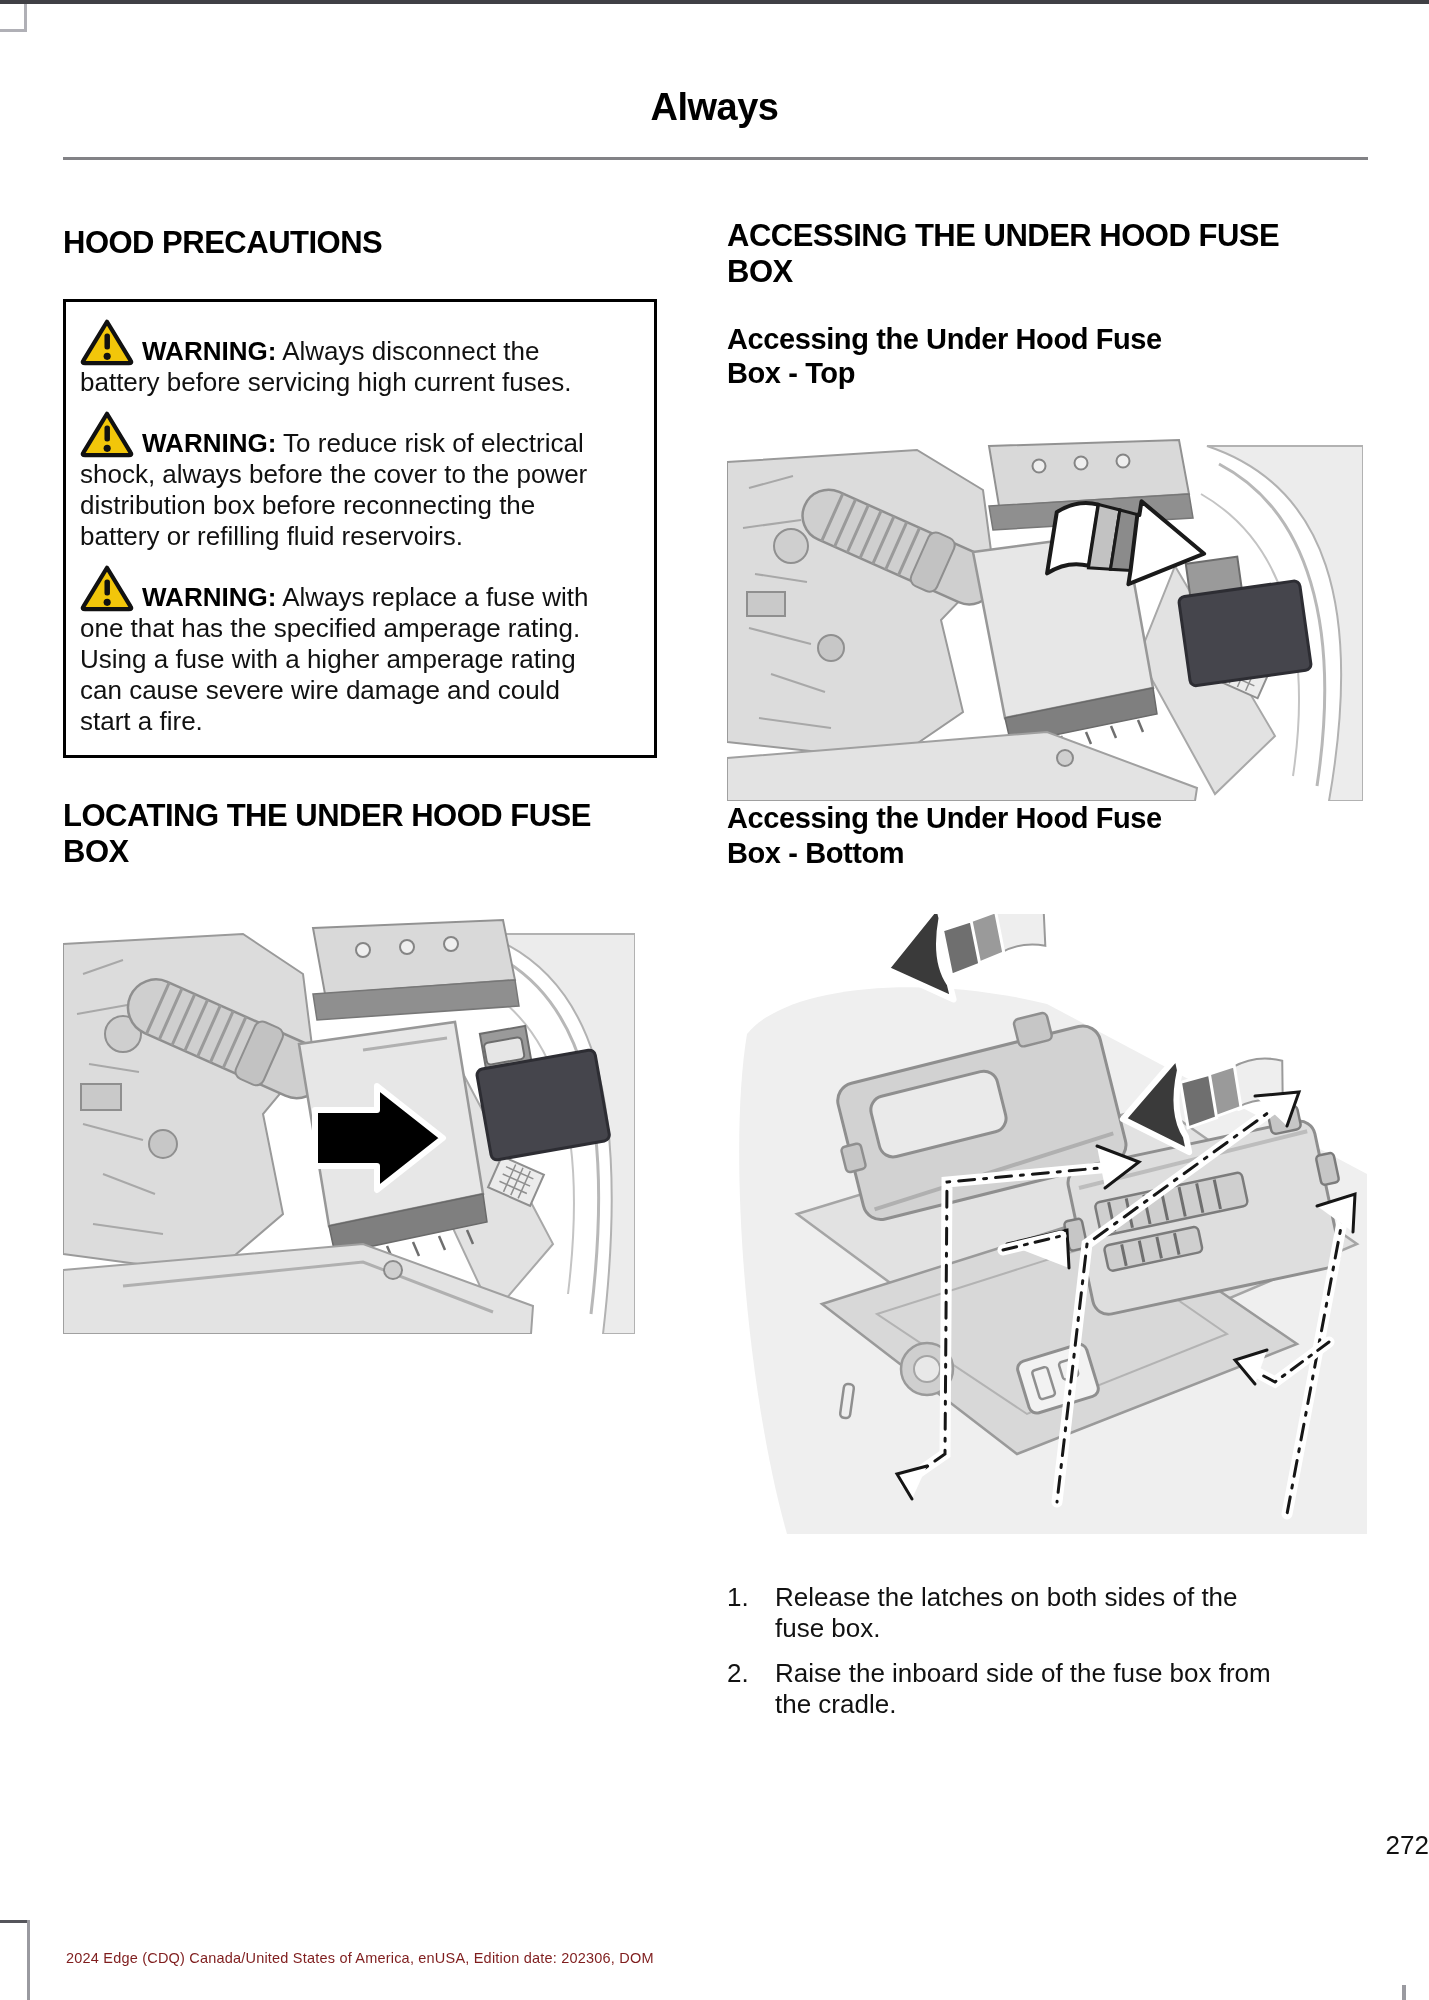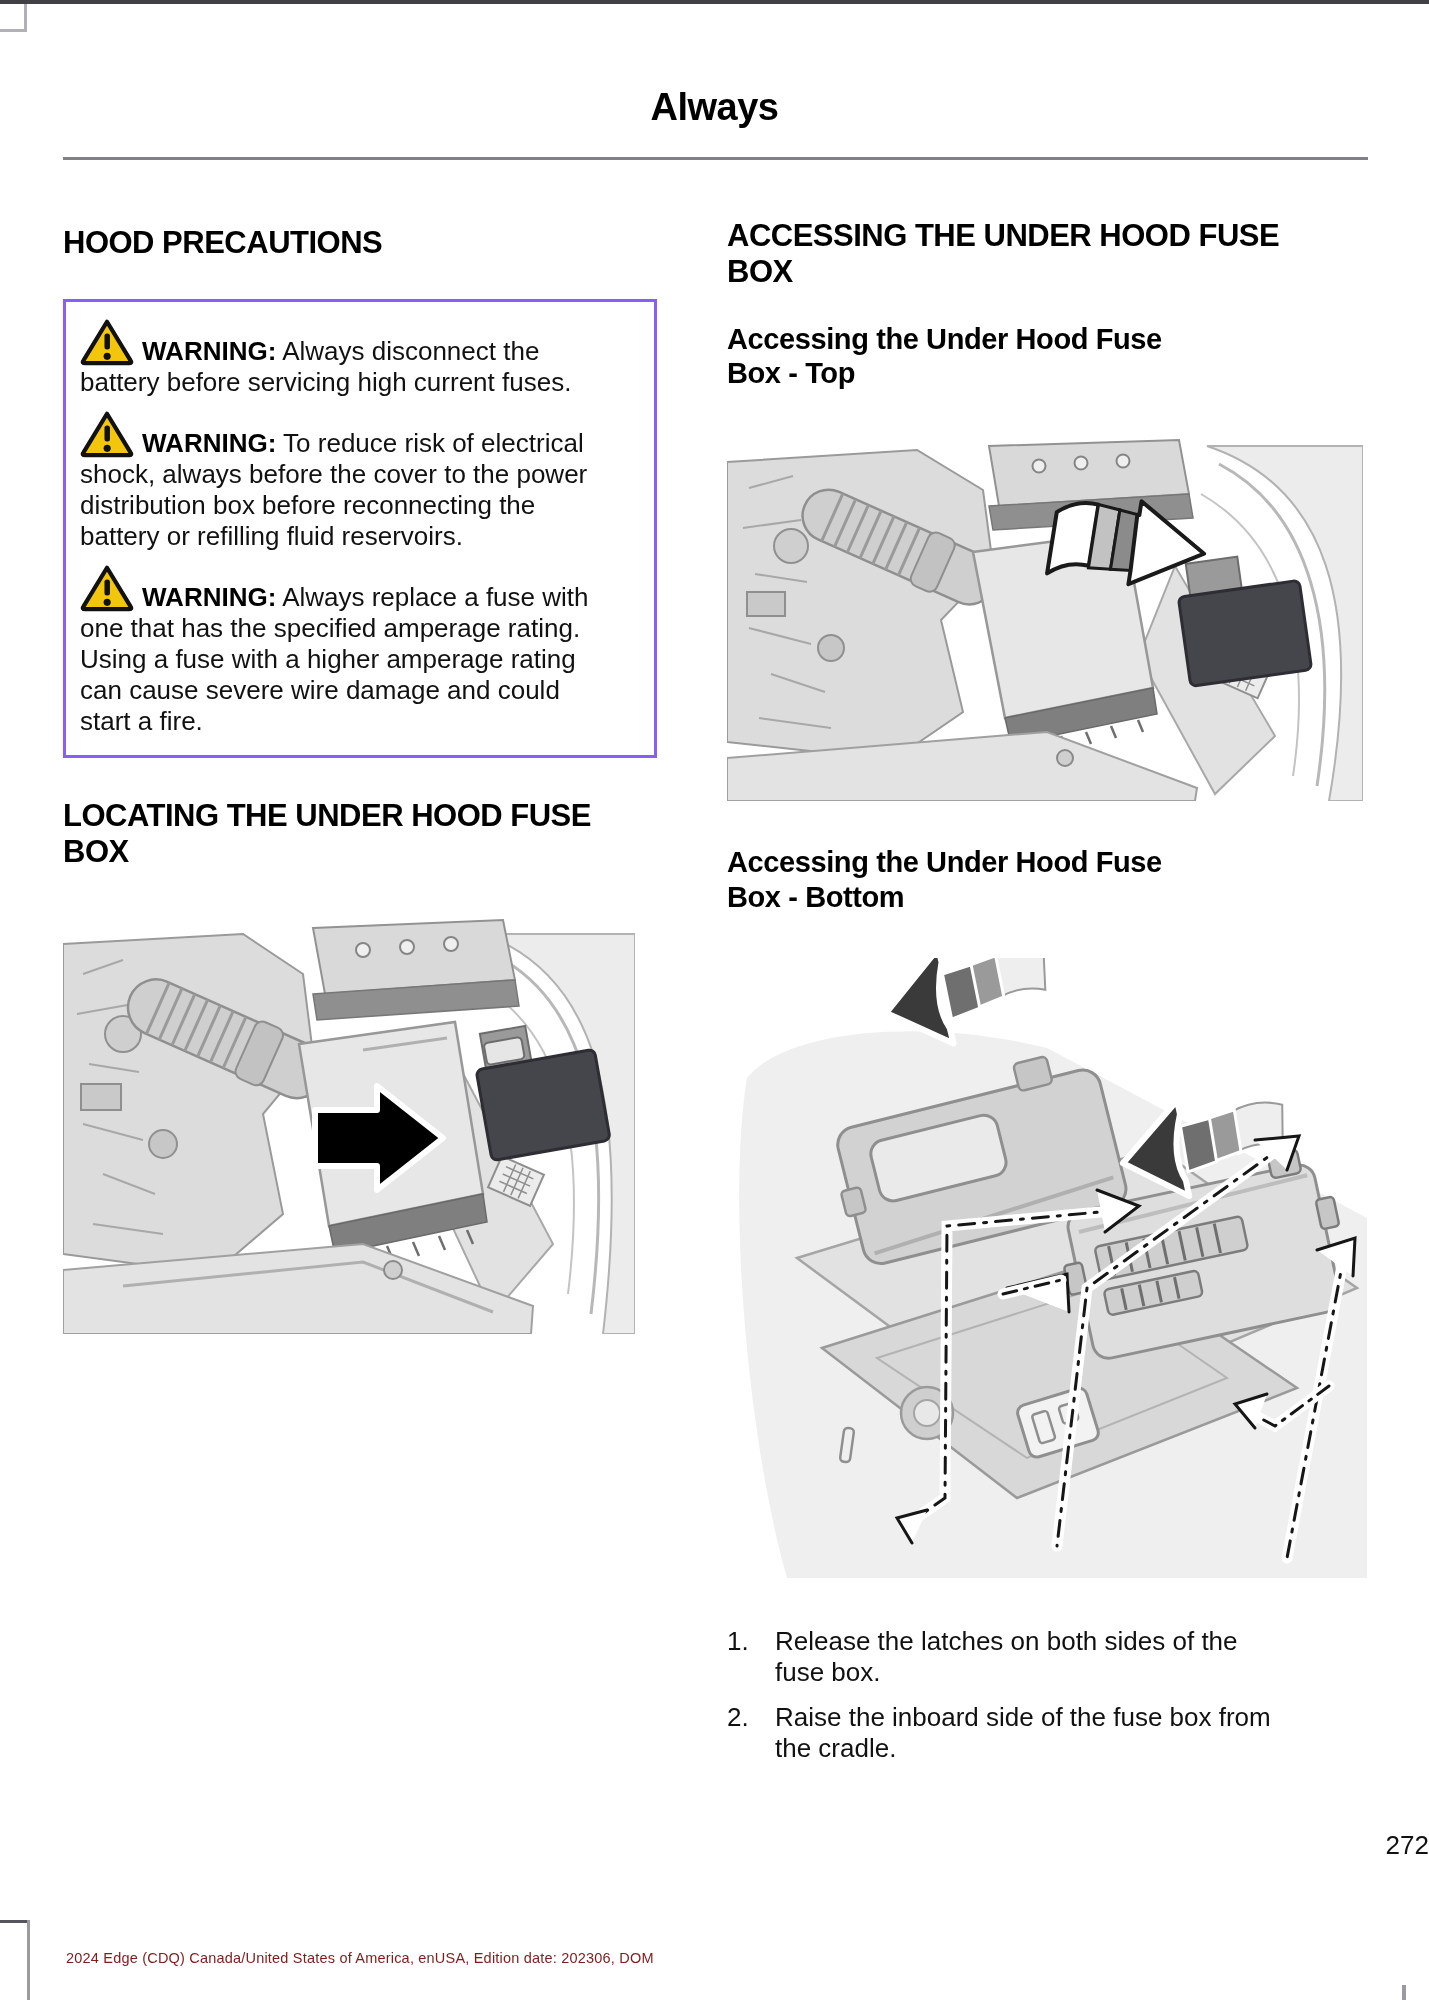--- a/index.html
+++ b/index.html
@@ -20,34 +20,34 @@
     font-size:38px; font-weight:bold; color:#000; letter-spacing:-0.5px; }
   .rule { position:absolute; top:157px; left:63px; width:1305px; height:3px; background:#828286; }
 
   .col-left  { position:absolute; left:63px;  top:225px; width:594px; }
   .col-right { position:absolute; left:727px; top:218px; width:640px; }
 
   h1.sec, h2.sec { font-size:31px; font-weight:bold; color:#000; letter-spacing:-0.5px; line-height:1.16; }
   h2.sec { max-width:560px; }
   h3.sub { font-size:29px; font-weight:bold; color:#000; letter-spacing:-0.4px; line-height:1.18; max-width:470px; }
 
-  .warning-box { margin-top:38px; width:594px; border:3px solid #8b5cf6; padding:16px 14px 18px 14px; background:#fff; }
+  .warning-box { margin-top:38px; width:594px; border:3px solid #000000; padding:16px 14px 18px 14px; background:#fff; }
   .warning-p { width:516px; font-size:26px; line-height:31px; color:#111; }
   .warning-p + .warning-p { margin-top:12px; }
   .warning-p .w-label { font-weight:bold; color:#000; }
   .warn-icon { vertical-align:-6px; margin-right:8px; }
 
   .mt-underhood { margin-top:48px; }
   .mt-locating  { margin-top:40px; }
   .figure { display:block; }
   .fig-left   { margin-top:44px; }
   .fig-top    { margin-top:46px; }
   .fig-bottom { margin-top:44px; }
   .mt-subtop    { margin-top:32px; }
-  .mt-subbottom { margin-top:44px; }
+  .mt-subbottom { }
 
   .steps { margin-top:48px; list-style:none; }
   .step { display:flex; font-size:26px; line-height:31px; color:#111; }
   .step + .step { margin-top:14px; }
   .step .num { width:48px; flex:0 0 48px; }
   .step .txt { width:505px; max-width:505px; }
 
   .page-num { position:absolute; top:1830px; left:0; width:100%; text-align:right; font-size:26px; color:#111; }
   .footer { position:absolute; top:1950px; left:66px; font-size:14.5px; color:#7f1d1d; letter-spacing:0.2px; }
 </style>

